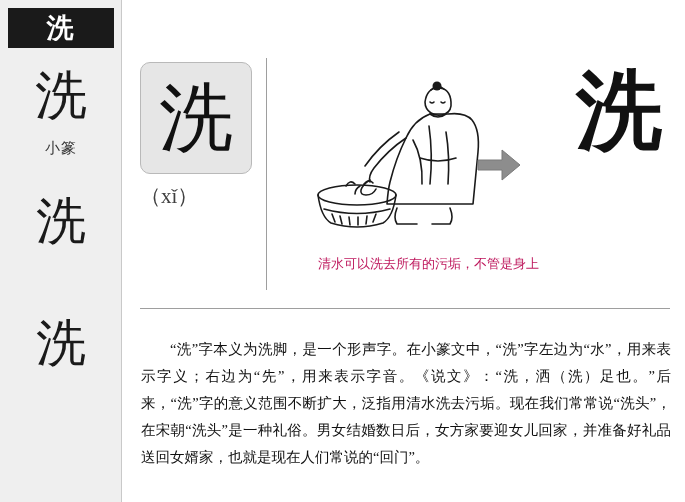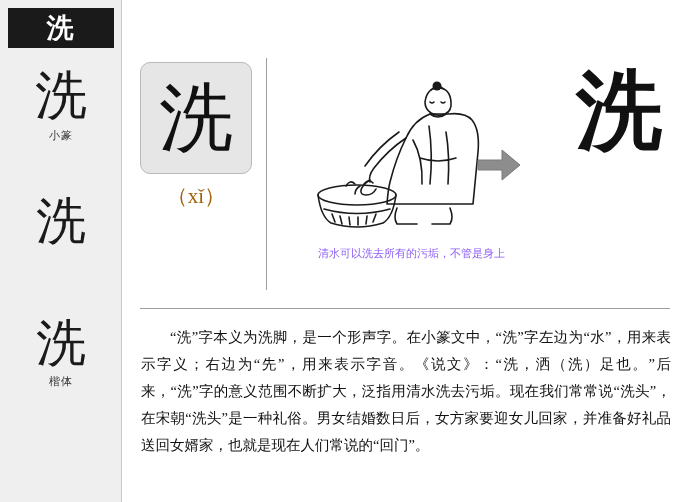--- a/index.html
+++ b/index.html
@@ -56,23 +56,23 @@
     width: 122px;
     text-align: center;
   }
   .style-block .big {
     font-family: "Liberation Serif", serif;
     color: #1a1a1a;
     line-height: 1;
   }
   .style-block .cap {
     font-family: Liberation Serif, serif;
-    font-size: 11px;
+    font-size: 15px;
     color: #333;
-    margin-top: 6px;
+    margin-top: 17px;
     letter-spacing: 1px;
   }
   #style-seal { top: 70px; }
   #style-seal .big { font-size: 52px; }
   #style-clerical { top: 196px; }
   #style-clerical .big { font-size: 50px; }
   #style-regular { top: 318px; }
   #style-regular .big { font-size: 50px; }
 
   
@@ -94,24 +94,23 @@
     font-family: "Liberation Serif", serif;
     font-size: 74px;
     line-height: 1;
     color: #111;
   }
   #char-pinyin {
     position: absolute;
     left: 140px;
     top: 182px;
     width: 112px;
-    text-align: center;
     font-family: "Liberation Serif", serif;
     font-size: 21px;
-    color: #a16207;
+    color: #404040;
   }
 
   
   #vdivider {
     position: absolute;
     left: 266px;
     top: 58px;
     width: 1px;
     height: 232px;
     background: #9e9e9e;
@@ -133,46 +132,46 @@
     font-size: 86px;
     line-height: 1;
     color: #111;
     font-weight: bold;
   }
 
   
   #caption {
     position: absolute;
     left: 300px;
-    top: 240px;
+    top: 251px;
     width: 360px;
     font-family: "Liberation Serif", serif;
-    font-size: 11px;
+    font-size: 13px;
     line-height: 26px;
-    color: #8b5cf6;
+    color: #be185d;
     text-align: justify;
   }
   #caption .line1 { text-indent: 18px; display: block; }
   #caption .line2 { display: block; }
 
   
   #hdivider {
     position: absolute;
     left: 140px;
     top: 308px;
     width: 530px;
     height: 1px;
     background: #9e9e9e;
   }
 
   
   #body-text {
     position: absolute;
     left: 141px;
-    top: 324px;
+    top: 336px;
     width: 530px;
     font-family: "Liberation Serif", serif;
     font-size: 14.5px;
     line-height: 27px;
     color: #111;
     text-align: justify;
     text-indent: 29px;
   }
 </style>
 </head>
@@ -190,21 +189,20 @@
       <div class="big">洗</div>
       <div class="cap">小篆</div>
     </div>
 
     <div class="style-block" id="style-clerical">
       <div class="big">洗</div>
     </div>
 
     <div class="style-block" id="style-regular">
       <div class="big">洗</div>
-      <div class="cap">楷体</div>
     </div>
 
   </div>
 
   <div id="char-card">
     <span class="glyph">洗</span>
   </div>
   <div id="char-pinyin">（xǐ）</div>
 
   <div id="vdivider"></div>

